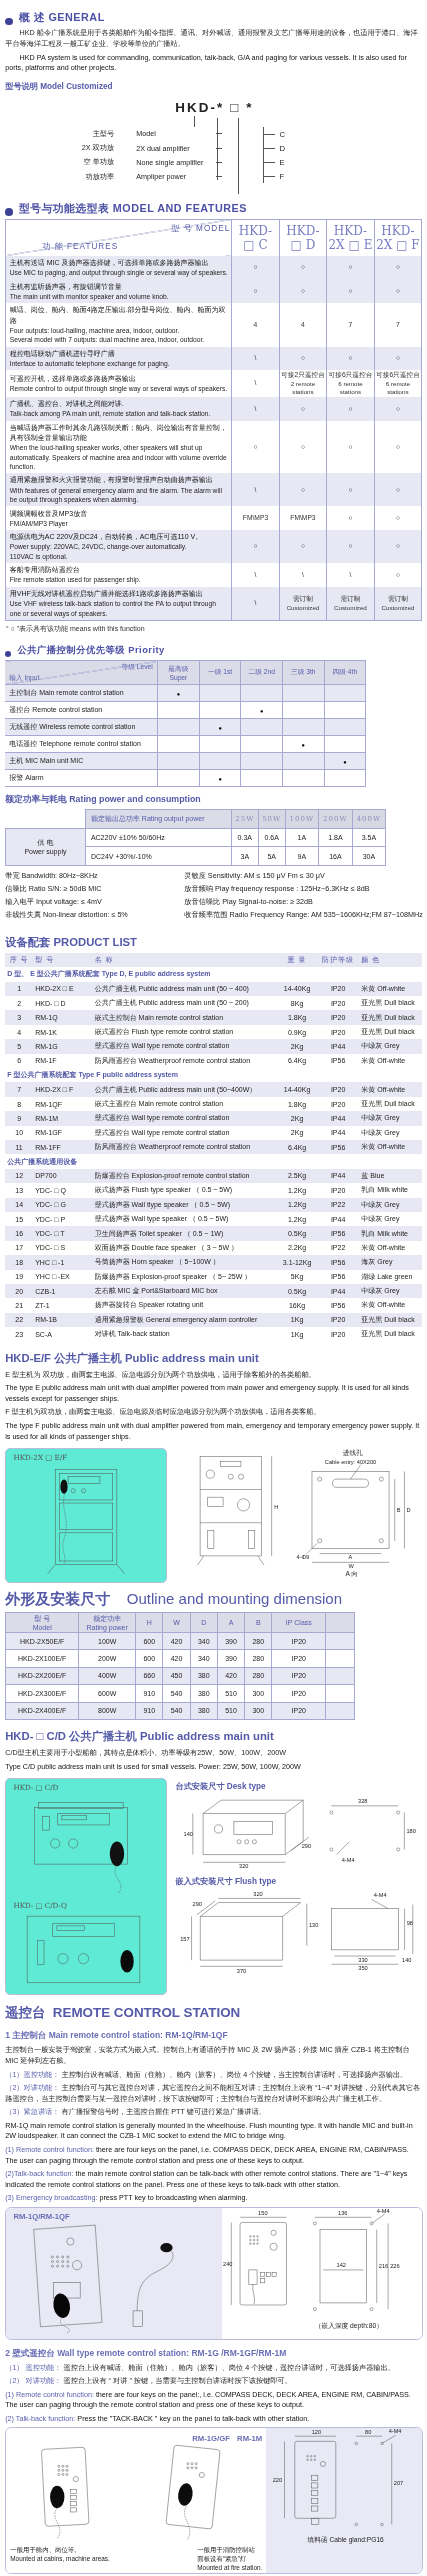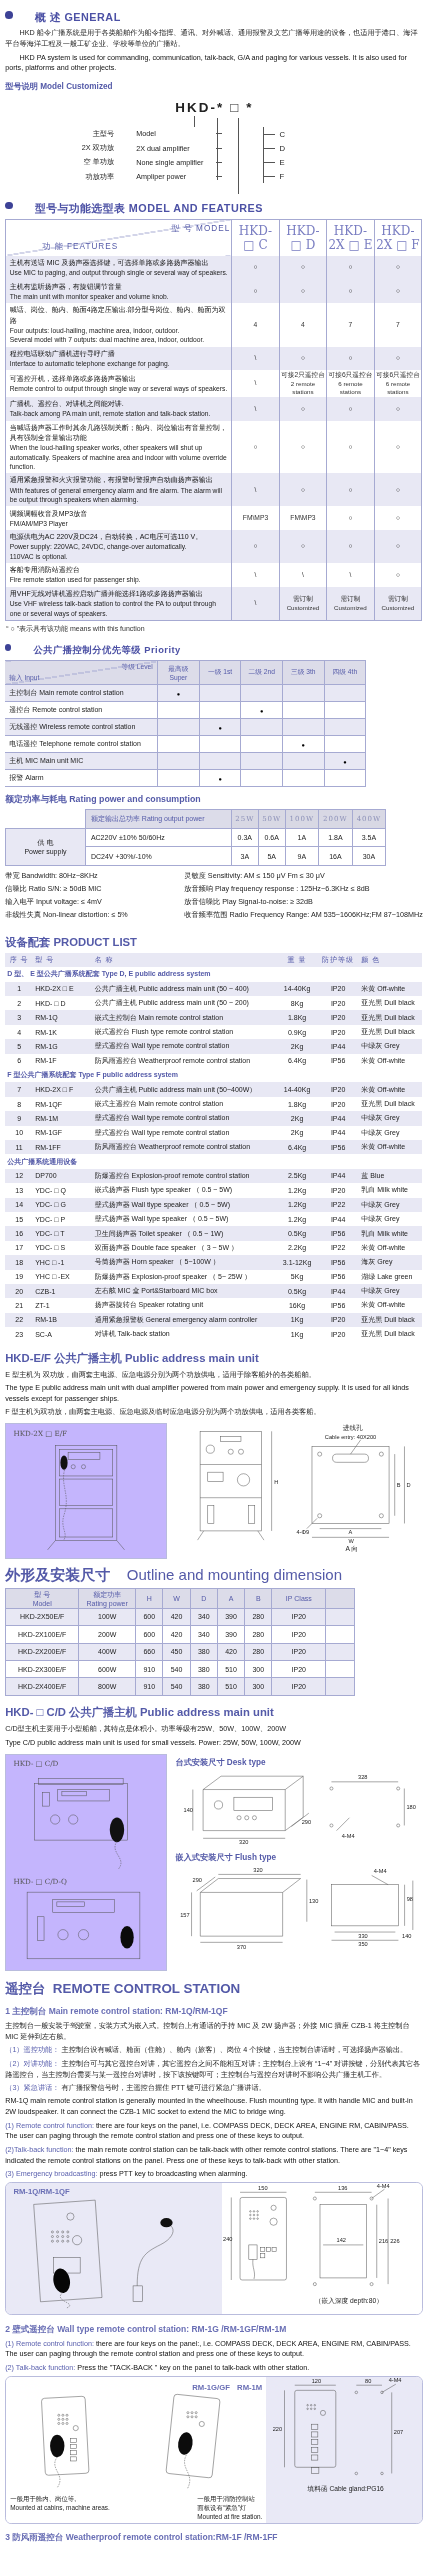--- a/index.html
+++ b/index.html
@@ -1,19 +1,19 @@
 <!DOCTYPE html>
 <html style="font-size:8.2px"><head>
 <meta charset="utf-8">
 <style>
   html,body{margin:0;padding:0;background:#fff}
   body{width:428px;font-family:"Liberation Sans","DejaVu Sans",sans-serif;color:#222}
   .page{padding:3.1px 5.2px 13.4px 5.2px;box-sizing:border-box}
   
-  .sec-head{display:flex;align-items:flex-start;gap:22px;margin:8.2px 0 3.1px 0}
+  .sec-head{display:flex;align-items:flex-end;gap:6px;margin:8.2px 0 3.1px 0}
   .sec-head .bullet{width:7.7px;height:7.7px;border-radius:50%;background:#3d4296;flex:0 0 auto}
   .sec-head .t{font-size:10.8px;font-weight:bold;color:#4c51a5;letter-spacing:0.5px}
   .sub-head{color:#545aa8;font-size:8.2px;font-weight:bold;margin:7.2px 0 3.1px 0}
   .big-head{color:#545aa8;font-size:11.3px;font-weight:bold;margin:9.3px 0 4.1px 0}
   .num-head{color:#6a6fb5;font-size:8.5px;font-weight:bold;margin:8.2px 0 3.1px 0}
   p{margin:2.6px 0;font-size:7.2px;line-height:1.5}
   .cnp{color:#1d1d1d}
   .enp{color:#111}
   .indent{text-indent:2em}
   .blue{color:#5a60ae}
@@ -81,21 +81,21 @@
   .plist .c4{width:40px;text-align:center}
   .plist .c5{width:62px}
   
   .odim{width:350px;margin-top:2.1px}
   .odim td{border:0.5px solid #a6aad2;font-size:7px;text-align:center;height:14.4px}
   .odim .ohead td{background:#dcdce9;color:#545aa8}
   .odim .m{width:70px}
   .odim .p{width:54px}
   
   .panelrow{display:flex;gap:5.2px;margin:5.2px 0;align-items:stretch}
-  .lav{background:#c4b5fd;border:0.5px solid #b9bcdd;border-radius:0}
+  .lav{background:#5eead4;border:0.5px solid #b9bcdd;border-radius:5px}
   .panel-label{font-size:7.2px;color:#555;font-family:"DejaVu Serif",serif;padding:4.1px 0 0 7.2px}
   .panel-label.blue2{color:#6a6fb5;font-family:"Liberation Sans",sans-serif;font-weight:bold;font-size:7.7px}
   .frame{border:0.5px solid #b9bcdd;border-radius:6.2px;display:flex;overflow:hidden}
   .frame .fl{background:#e9e9f6;flex:0 0 auto}
   .frame .fr{background:#fff;flex:1}
   .draw text{font-size:11px;fill:#333}
   .draw .dim{font-size:11px;fill:#222}
   .draw line,.draw rect,.draw path,.draw circle,.draw polyline{stroke:#555;fill:none;stroke-width:1}
   .foot{font-size:7px;margin:3.1px 0 0 1px;color:#333}
 </style>
@@ -736,20 +736,21 @@
           <td class="c4">IP20</td>
           <td class="c5">亚光黑 Dull black</td>
         </tr>
       </tbody>
   </table>
 
   <div class="big-head">HKD-E/F 公共广播主机  Public address main unit</div>
   <p class="cnp">E 型主机为 双功放，由两套主电源、应急电源分别为两个功放供电，适用于除客船外的各类船舶。</p>
   <p class="enp">The type E public address main unit with dual amplifier powered from main power and emergency supply. It is used for all kinds vessels except for passenger ships.</p>
   <p class="cnp">F 型主机为双功放，由两套主电源、应急电源及临时应急电源分别为两个功放供电，适用各类客船。</p>
+  <p class="enp">The type F public address main unit with dual amplifier powered from main, emergency and temporary emergency power supply.  It is used for all kinds of passenger ships.</p>
 
   <div class="panelrow">
     <div class="lav" style="width:160px">
       <div class="panel-label">HKD-2X □ E/F</div>
       <svg class="draw" width="155" height="118" viewBox="0 0 300 230">
         <rect x="95" y="15" width="120" height="185" fill="#d9d9d2" stroke="#9a9a94"></rect>
         <rect x="103" y="22" width="104" height="52" fill="#7f99a9" stroke="#5f7987"></rect>
         <rect x="103" y="80" width="104" height="52" fill="#7f99a9" stroke="#5f7987"></rect>
         <rect x="103" y="138" width="104" height="55" fill="#7f99a9" stroke="#5f7987"></rect>
         <rect x="120" y="28" width="62" height="14" fill="#222" stroke="none"></rect>
@@ -1056,20 +1057,24 @@
         <line x1="300" y1="42" x2="300" y2="184"></line>
           <text class="dim" x="304" y="116">216</text>
         <line x1="322" y1="30" x2="322" y2="196"></line>
           <text class="dim" x="326" y="116">226</text>
         <text class="dim" x="180" y="232" style="font-size:13px">（嵌入深度 depth:80）</text>
       </svg>
     </div>
   </div>
 
   <div class="num-head">2 壁式遥控台  Wall type remote control station: RM-1G /RM-1GF/RM-1M</div>
+  <div id="rm1g-cn-items">
+      <p class="cnp"><span class="blue">（1） 遥控功能： </span><span>遥控台上设有喊话、舱面（住舱）、舱内（旅客）、岗位 4 个按键，遥控台讲话时，可选择扬声器输出。</span></p>
+      <p class="cnp"><span class="blue">（2） 对讲功能： </span><span>遥控台上设有 “ 对讲 ” 按键，当需要与主控制台讲话时按下该按键即可。</span></p>
+    </div>
   <div id="rm1g-en-items">
       <p class="enp"><span class="blue">(1) Remote control function: </span><span>there are four keys on the panel:, i.e. COMPASS DECK, DECK AREA, ENGINE RM, CABIN/PASS. The user can paging through the remote control station and press one of these keys to output.</span></p>
       <p class="enp"><span class="blue">(2) Talk-back function: </span><span>Press the "TACK-BACK " key on the panel to  talk-back with other station.</span></p>
     </div>
 
   <div class="frame">
     <div class="fr" style="flex:0 0 252px;padding:2.1px 4.1px">
       <div style="display:flex;justify-content:flex-end">
         <span class="panel-label blue2">RM-1G/GF</span>
         <span class="panel-label blue2">RM-1M</span>

